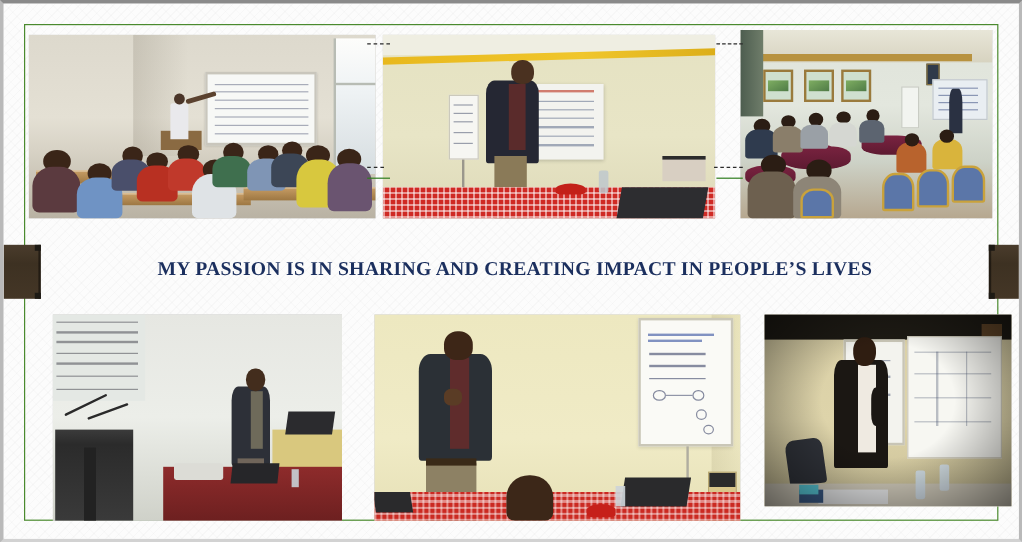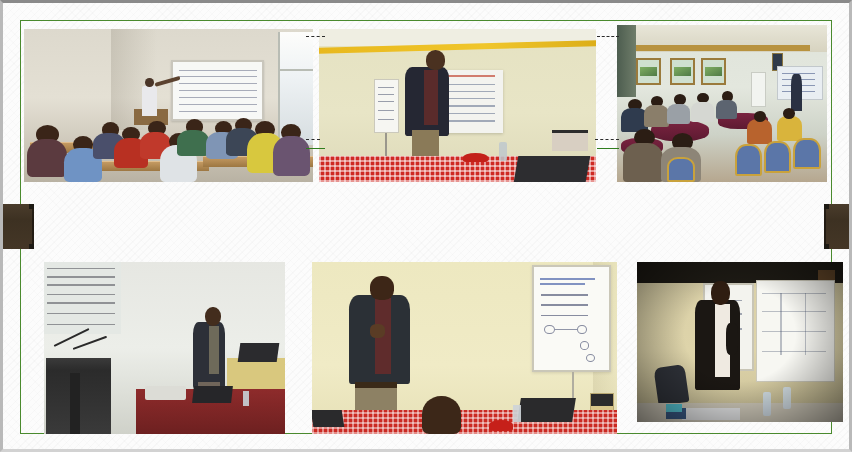--- a/index.html
+++ b/index.html
@@ -782,19 +782,22 @@
   <div class="guide guide-dash-h" style="left:303px; top:136px; width:14px;"></div>
   <div class="guide guide-green" style="left:594px; top:145px; width:22px;"></div>
   <div class="guide guide-dash-h" style="left:592px; top:136px; width:24px;"></div>
 
   <div class="bracket bracket-left">
     <span class="edge-line"></span>
     <span class="cap cap-t"></span>
     <span class="cap cap-b"></span>
   </div>
 
+  <div class="headline-band">
+    <div class="headline">MY PASSION IS IN SHARING AND CREATING IMPACT IN PEOPLE’S LIVES</div>
+  </div>
 
   <div class="bracket bracket-right">
     <span class="edge-line"></span>
     <span class="cap cap-t"></span>
     <span class="cap cap-b"></span>
   </div>
 </div>
 
 </body></html>

